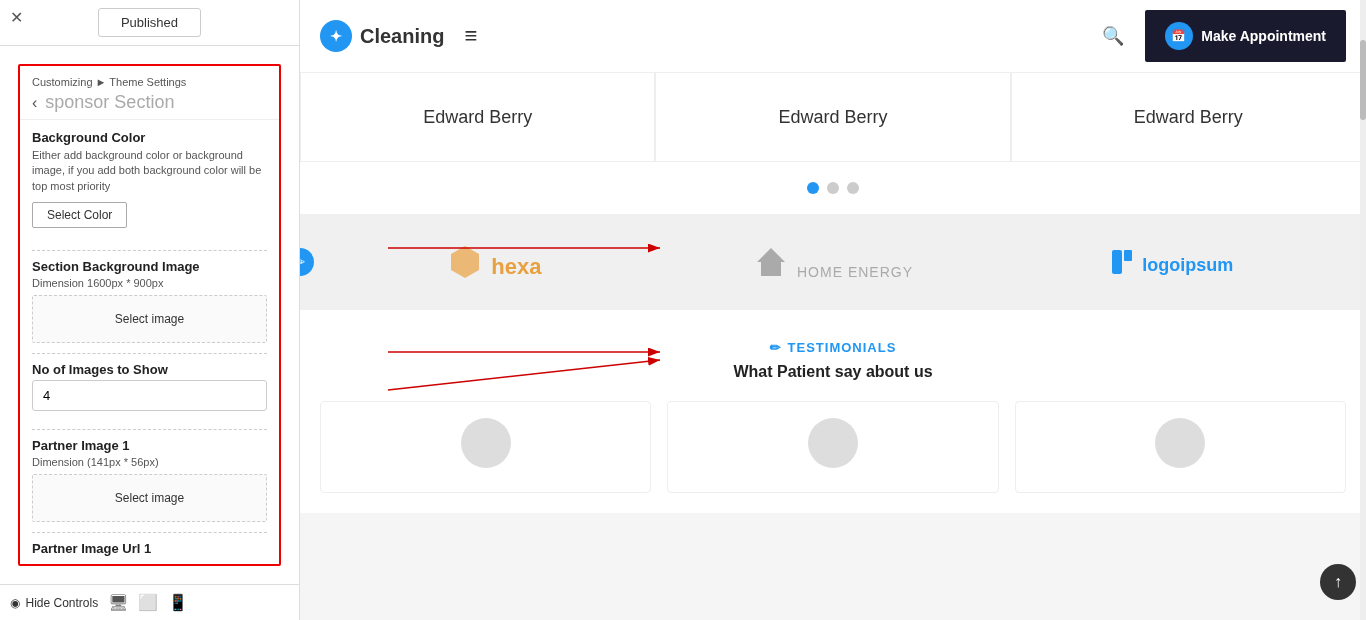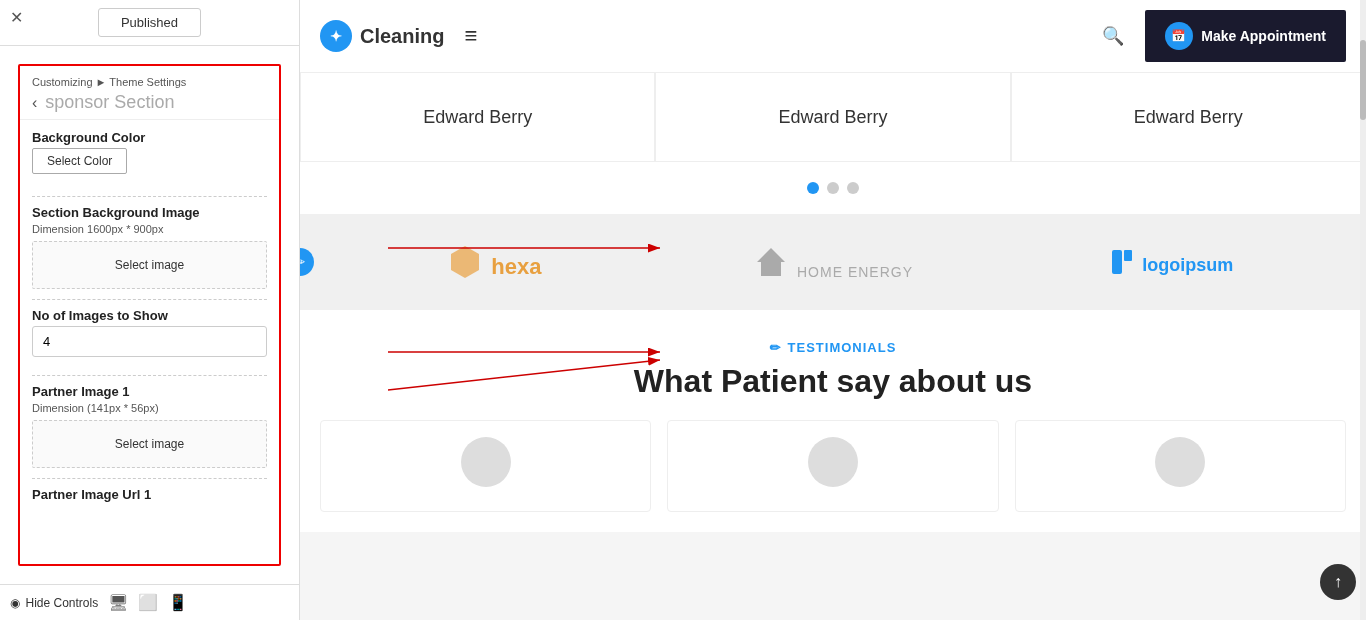--- a/index.html
+++ b/index.html
@@ -338,21 +338,21 @@
       gap: 6px;
       color: #2196F3;
       font-size: 13px;
       font-weight: bold;
       letter-spacing: 1px;
       text-transform: uppercase;
       margin-bottom: 8px;
     }
 
     .testimonials-heading {
-      font-size: 32px;
+      font-size: 16px;
       font-weight: bold;
       color: #222;
       margin-bottom: 20px;
     }
 
     .testimonials-cards {
       display: flex;
       gap: 16px;
       justify-content: center;
     }
@@ -470,20 +470,21 @@
         <button class="back-arrow">‹</button>
         <span class="section-title">
           <span class="sponsor">sponsor Section</span>
         </span>
       </div>
     </div>
 
     <div class="panel-content">
       
       <div class="field-label">Background Color</div>
+      <div class="field-description">Either add background color or background image, if you add both background color will be top most priority</div>
       <button class="select-color-btn">Select Color</button>
 
       <hr class="section-divider">
 
       
       <div class="field-label">Section Background Image</div>
       <div class="dim-text">Dimension 1600px * 900px</div>
       <button class="select-image-btn">Select image</button>
 
       <hr class="section-divider">

